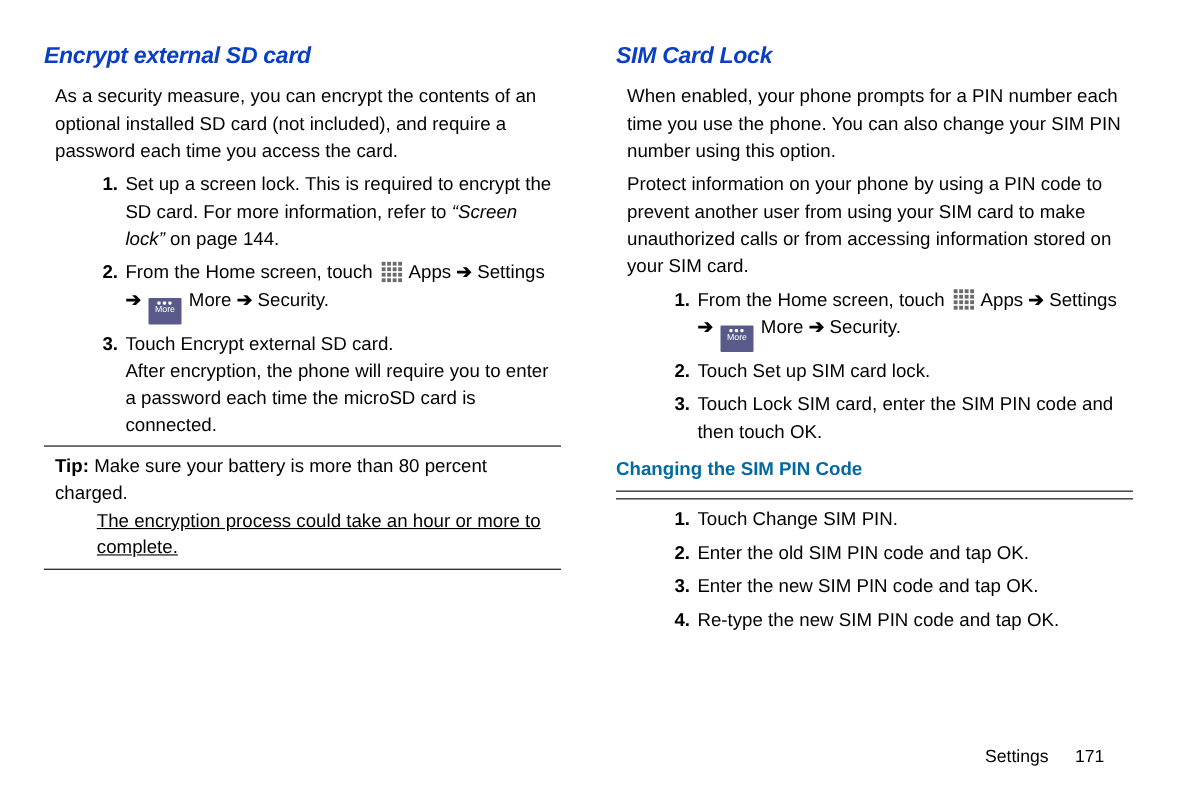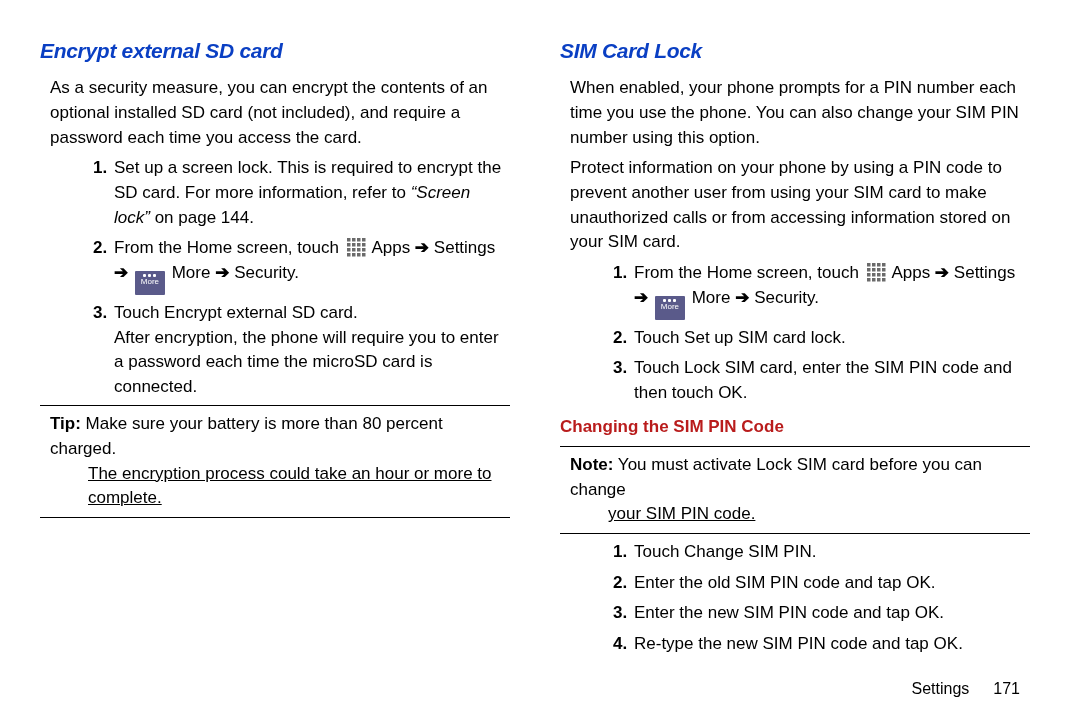--- a/index.html
+++ b/index.html
@@ -28,21 +28,21 @@
   h2.blue {
     color: #0a3fc3;
     font-style: italic;
     font-size: 21px;
     font-weight: bold;
     margin: 0 0 10px 0;
     letter-spacing: -0.3px;
     font-family: Arial, sans-serif;
   }
   h3.blue {
-    color: #b91c1c;
+    color: #0369a1;
     font-size: 17px;
     font-weight: bold;
     margin: 10px 0 4px 0;
     font-family: Arial, sans-serif;
   }
   p {
     margin: 0 0 6px 0;
     padding: 0 4px 0 10px;
   }
   ol {
@@ -108,21 +108,21 @@
     margin: 4px 0 4px 0;
   }
   .callout .label { font-weight: bold; }
   .callout-body {
     padding-left: 38px;
     text-decoration: underline;
   }
   .footer {
     position: absolute;
     bottom: 20px;
-    right: 60px;
+    right: 76px;
     font-size: 16px;
   }
   .footer .sec { margin-right: 24px; }
 </style>
 </head>
 <body>
 
 <div class="page">
 
   <div class="col">
@@ -214,24 +214,20 @@
       <li>
         <span>Touch </span><span class="b">Set up SIM card lock</span>.
       </li>
       <li>
         <span>Touch </span><span class="b">Lock SIM card</span><span>, enter the SIM PIN code and then touch </span><span class="b">OK</span>.
       </li>
     </ol>
 
     <h3 class="blue">Changing the SIM PIN Code</h3>
     <hr class="hr">
-    <div class="callout">
-      <span class="b label">Note:</span><span> You must activate Lock SIM card before you can change </span>
-      <div class="callout-body">your SIM PIN code.</div>
-    </div>
     <hr class="hr">
 
     <ol>
       <li>
         <span>Touch </span><span class="b">Change SIM PIN</span>.
       </li>
       <li>
         <span>Enter the old SIM PIN code and tap </span><span class="b">OK</span>.
       </li>
       <li>

